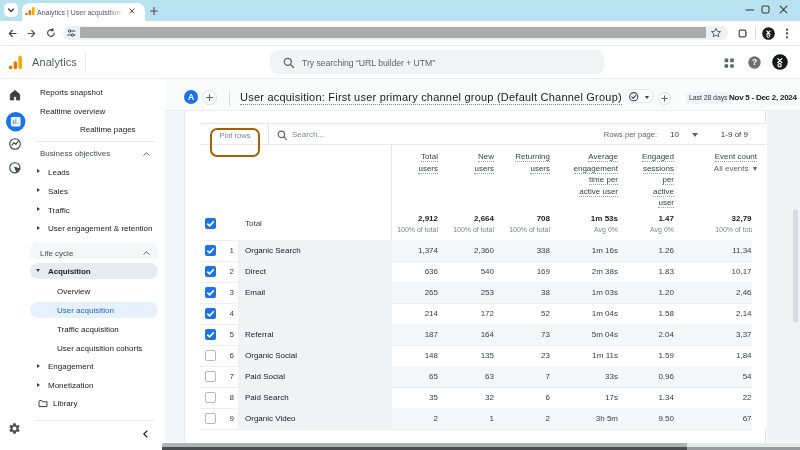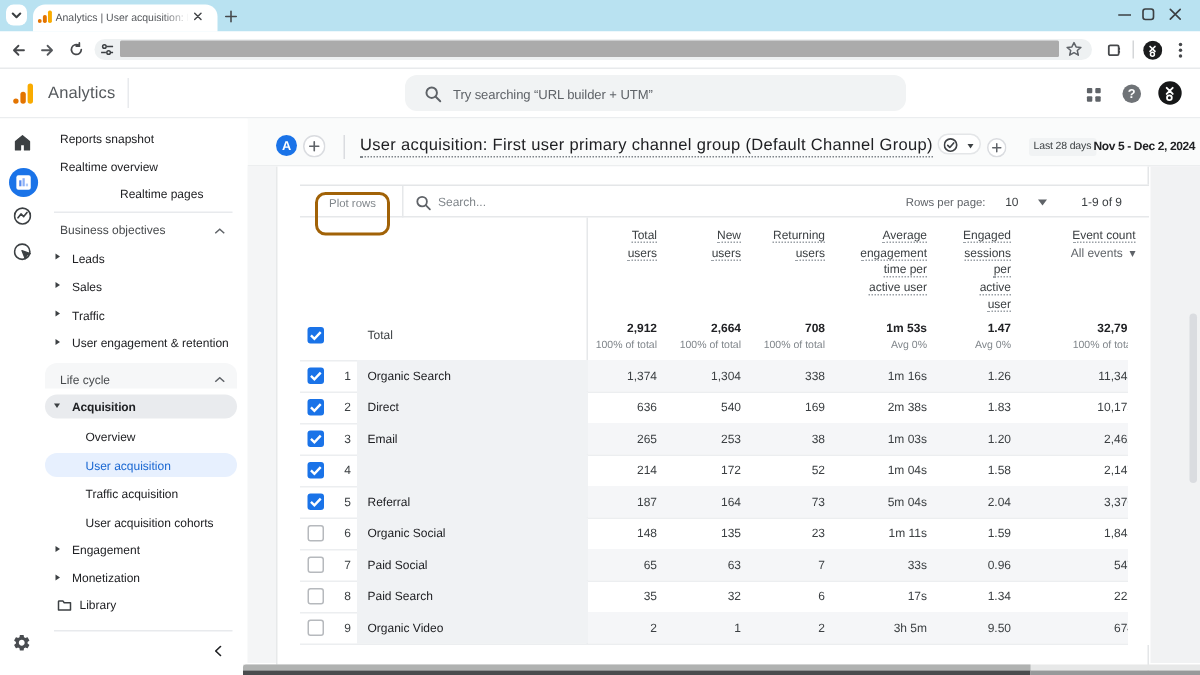--- a/index.html
+++ b/index.html
@@ -359,21 +359,21 @@
           <div class="dimbg" style="top:-1px;"></div>
           <div class="stripe" style="top:-1px;"></div>
           <div class="cb cb-on" style="left:5px;top:4px;">
             <svg width="11" height="11">
               <path d="M2.3 5.6 L4.6 7.9 L8.8 3.4" stroke="#fff" stroke-width="1.6" fill="none"></path>
             </svg>
           </div>
           <div style="position:absolute;left:26px;top:5px;width:8px;text-align:right;font-size:8px;color:#3c4043;">1</div>
           <div style="position:absolute;left:45px;top:5px;font-size:8px;color:#202124;">Organic Search</div>
           <div class="num" style="right:314px;top:5px;">1,374</div>
-          <div class="num" style="right:258px;top:5px;">1,304</div>
+          <div class="num" style="right:258px;top:5px;">2,360</div>
           <div class="num" style="right:202px;top:5px;">338</div>
           <div class="num" style="right:134px;top:5px;">1m 16s</div>
           <div class="num" style="right:78px;top:5px;">1.26</div>
           <div class="num" style="right:-4px;top:5px;">11,345</div>
         </div>
         <div class="rowline" style="top:50px;"></div>
         <div style="position:absolute;left:0;top:51px;width:100%;height:20px;">
           <div class="dimbg" style="top:-1px;"></div>
           <div class="cb cb-on" style="left:5px;top:4px;">
             <svg width="11" height="11">

